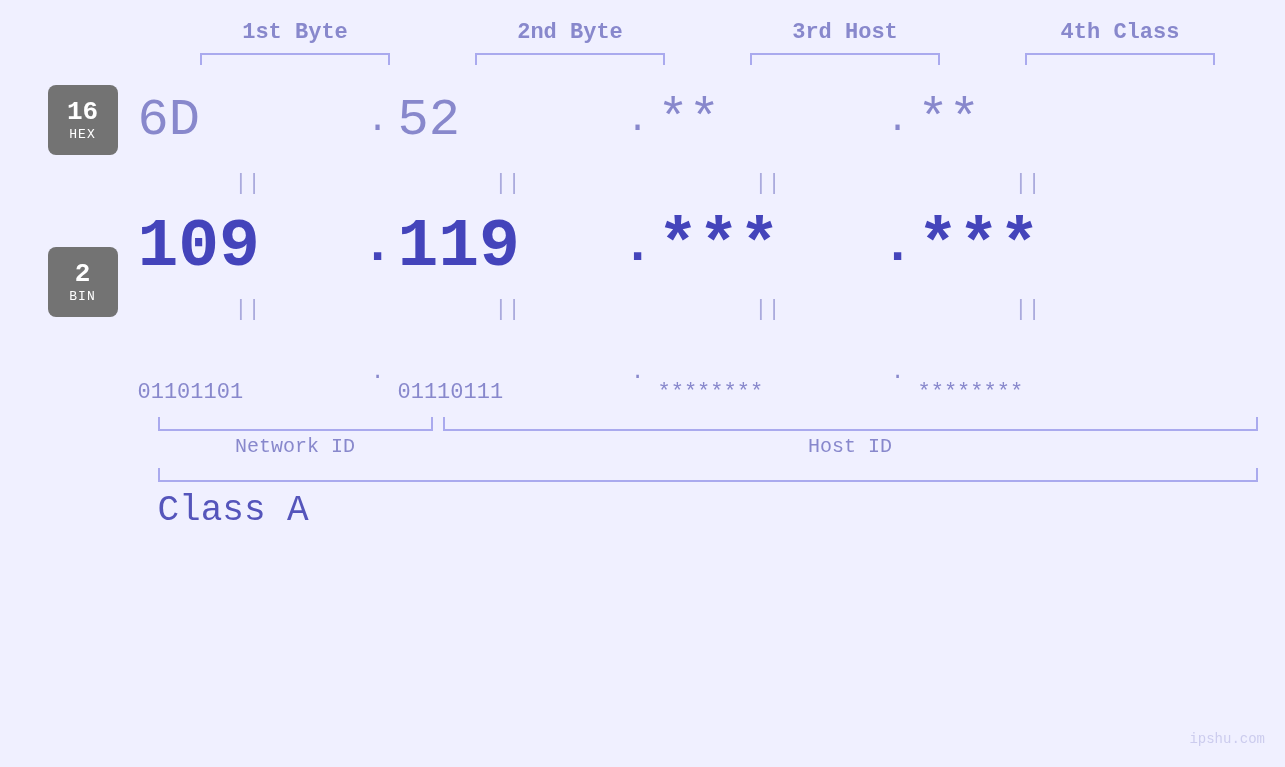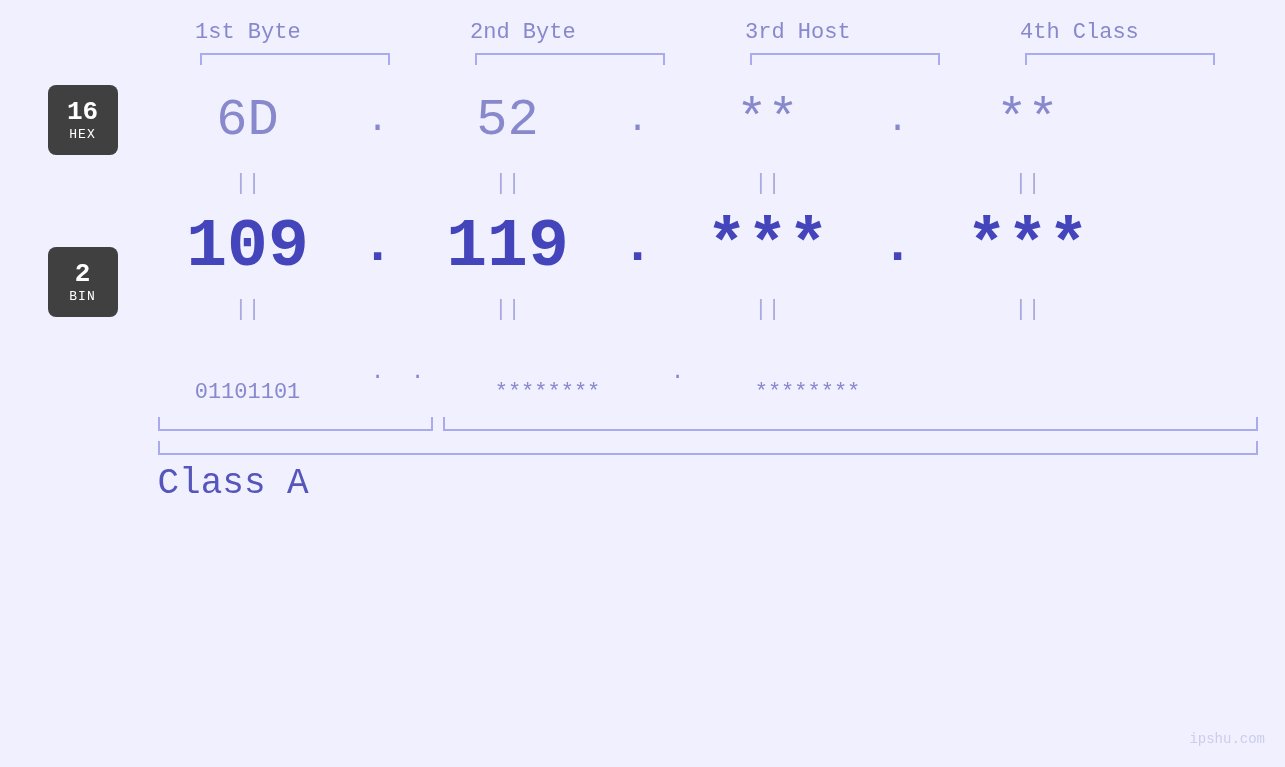--- a/index.html
+++ b/index.html
@@ -29,20 +29,22 @@
       width: 1100px;
       margin-left: 130px;
       justify-content: space-around;
       margin-bottom: 8px;
     }
     .byte-label {
       color: #8888cc;
       font-size: 22px;
       font-family: 'Courier New', Courier, monospace;
       width: 200px;
+      text-align: center;
+      font-weight: bold;
     }
 
     
     .bracket-row {
       display: flex;
       width: 1100px;
       margin-left: 130px;
       justify-content: space-around;
       margin-bottom: 10px;
     }
@@ -50,21 +52,21 @@
       width: 190px;
       height: 12px;
       border-top: 2px solid #aaaaee;
       border-left: 2px solid #aaaaee;
       border-right: 2px solid #aaaaee;
     }
 
     .badge {
       width: 70px;
       height: 70px;
-      background: #404040;
+      background: #737373;
       border-radius: 8px;
       display: flex;
       flex-direction: column;
       align-items: center;
       justify-content: center;
       color: white;
       margin-bottom: 0;
     }
     .badge-num {
       font-size: 26px;
@@ -90,21 +92,20 @@
       align-items: center;
       width: 100%;
       height: 90px;
     }
 
     .cell {
       width: 220px;
       text-align: center;
       display: flex;
       align-items: center;
-      justify-content: center;
     }
 
     .dot {
       width: 40px;
       text-align: center;
       color: #8888cc;
       display: flex;
       align-items: center;
       justify-content: center;
     }
@@ -377,38 +378,45 @@
         <div class="equals-cell">||</div>
         <div class="equals-spacer"></div>
         <div class="equals-cell">||</div>
       </div>
 
       <div class="data-row">
         <div class="cell">
           <span class="bin-value">01101101</span>
         </div>
         <div class="dot bin-dot">.</div>
+        <div class="cell">
+          <span class="bin-value">01110111</span>
+        </div>
         <div class="dot bin-dot">.</div>
         <div class="cell">
           <span class="bin-value">********</span>
         </div>
         <div class="dot bin-dot">.</div>
         <div class="cell">
           <span class="bin-value">********</span>
         </div>
       </div>
 
     </div>
   </div>
 
   <div class="bottom-section">
     <div class="bottom-brackets">
       <div class="network-bracket"></div>
       <div class="host-bracket"></div>
     </div>
+    <div class="id-labels">
+      <div class="network-id-label">Network ID</div>
+      <div class="host-id-label">Host ID</div>
+    </div>
   </div>
 
   <div class="class-section">
     <div class="outer-bracket"></div>
     <div class="class-label">Class A</div>
   </div>
 
   <div class="watermark">ipshu.com</div>
 
 </div>

